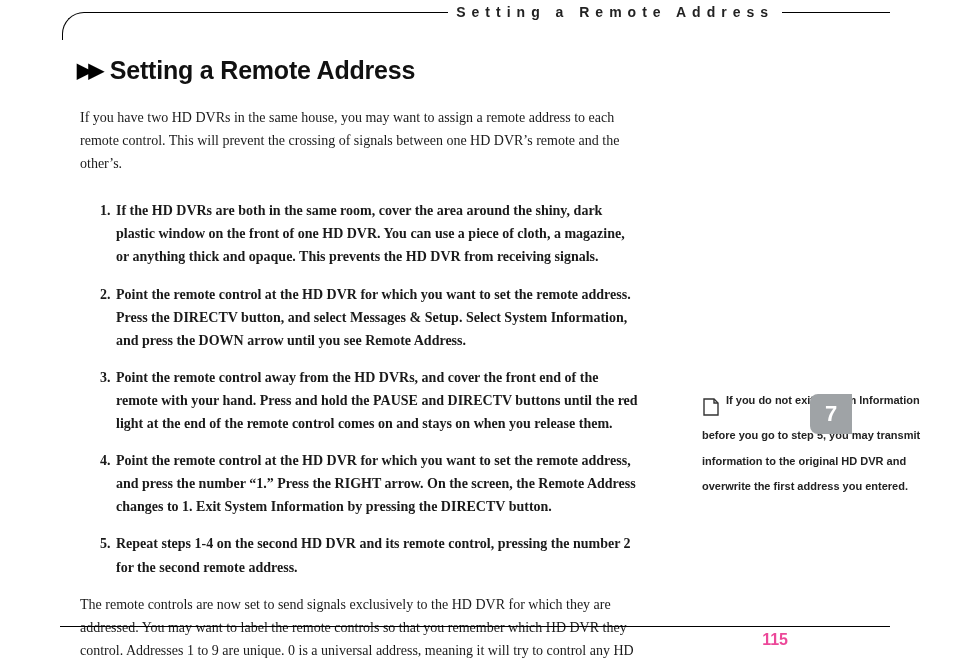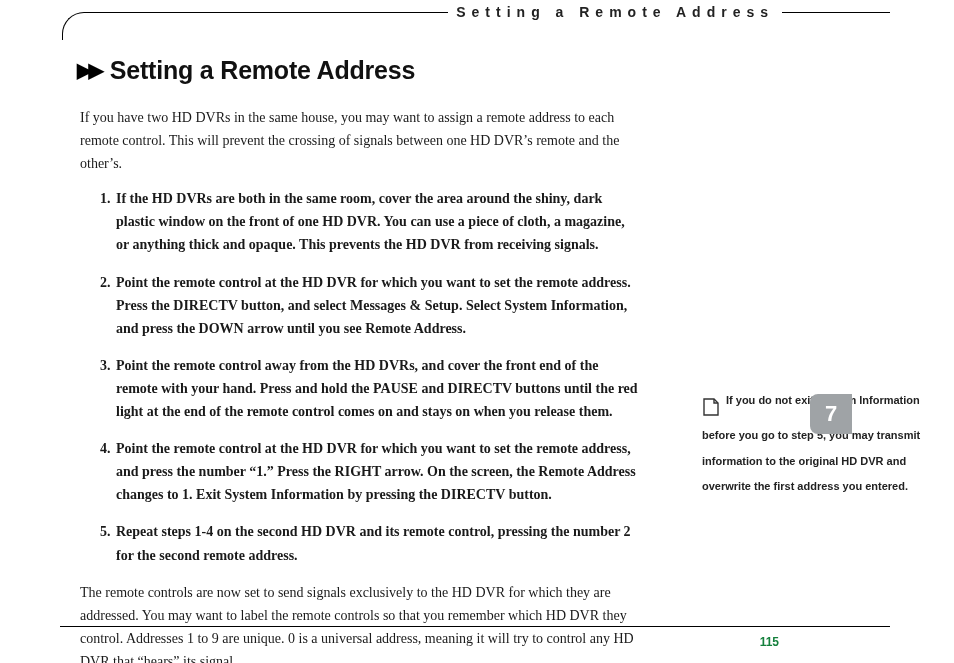--- a/index.html
+++ b/index.html
@@ -57,21 +57,21 @@
   
   .body-col {
     position: absolute;
     left: 80px;
     top: 106px;
     width: 560px;
     font-size: 14px;
     line-height: 1.65;
     color: #1a1a1a;
   }
-  .body-col .para-intro { margin-bottom: 12px; }
+  .body-col .para-intro { margin-bottom: 24px; }
   .steps { list-style: decimal; padding-left: 34px; font-weight: bold; }
   .steps li { margin-bottom: 14px; padding-left: 2px; }
   .para-outro { margin-top: 6px; }
   
   .sidenote {
     position: absolute;
     left: 702px;
     top: 388px;
     width: 234px;
     font-family: Verdana, Geneva, sans-serif;
@@ -108,26 +108,26 @@
   
   .bottom-rule {
     position: absolute;
     left: 60px;
     bottom: 36px;
     width: 830px;
     border-top: 1px solid #000;
   }
   .page-num {
     position: absolute;
-    right: 73px;
+    right: 64px;
     bottom: 14px;
     font-family: Verdana, Geneva, sans-serif;
     font-weight: 700;
-    font-size: 12px;
-    color: #15803d;
+    font-size: 16px;
+    color: #ec4899;
   }
 </style>
 </head>
 <body>
 <div class="page">
 
   <div class="top-rule"></div>
   <div class="running-head">Setting a Remote Address</div>
 
   <div class="h1-wrap">

